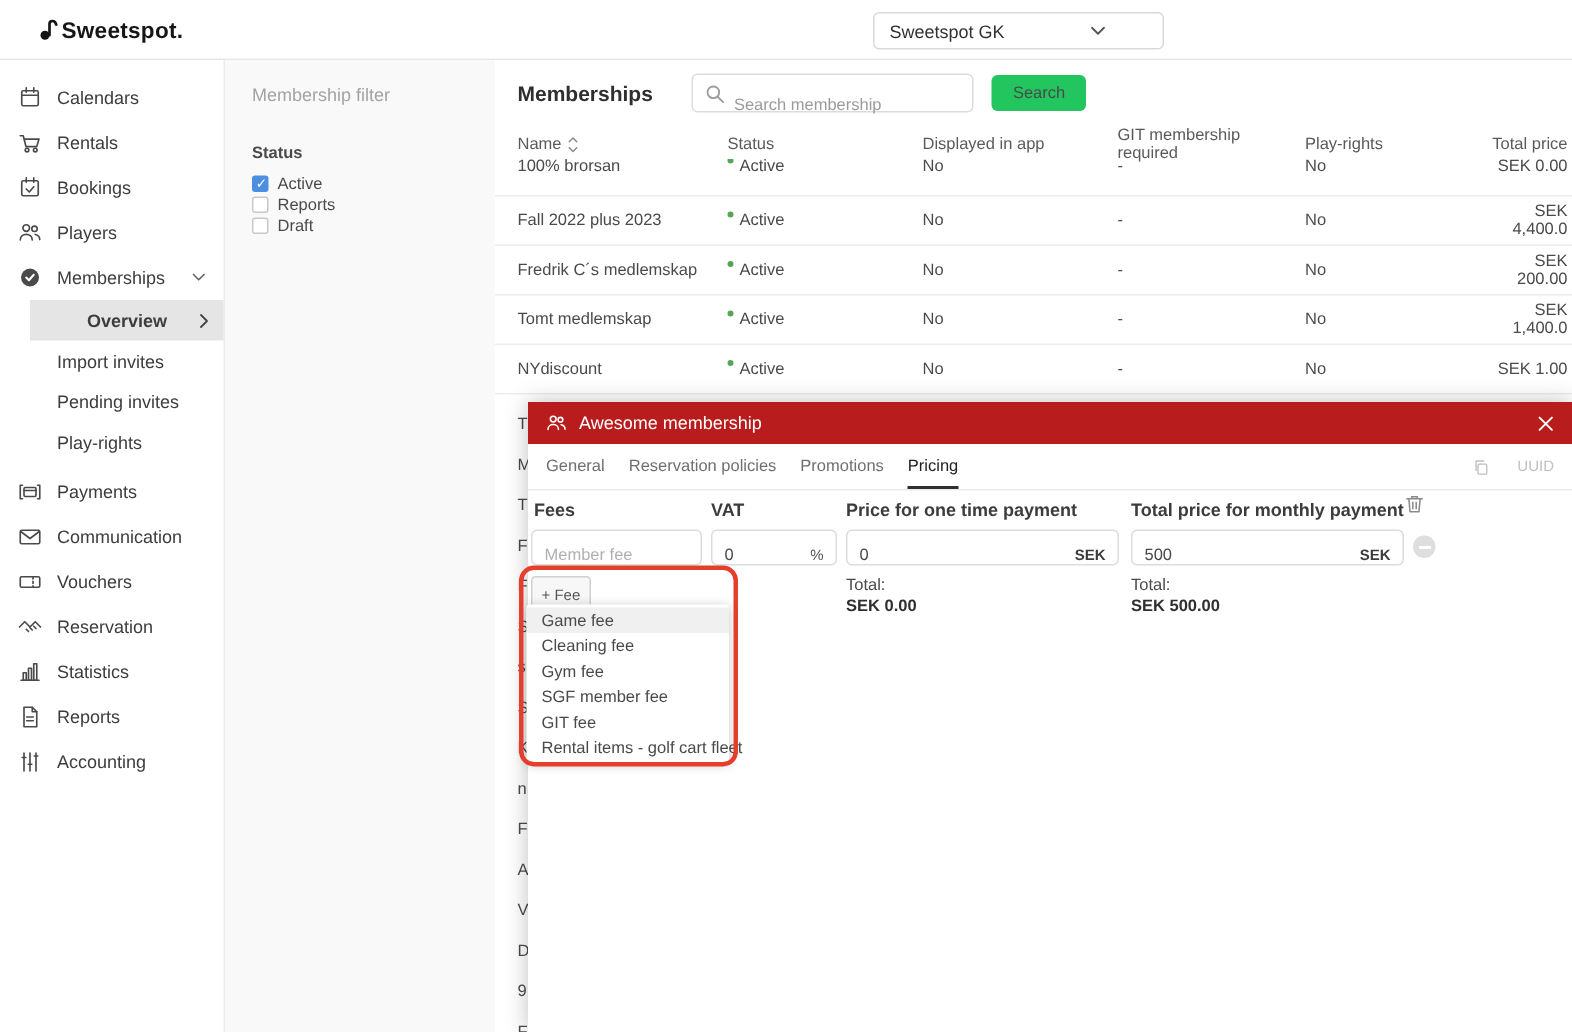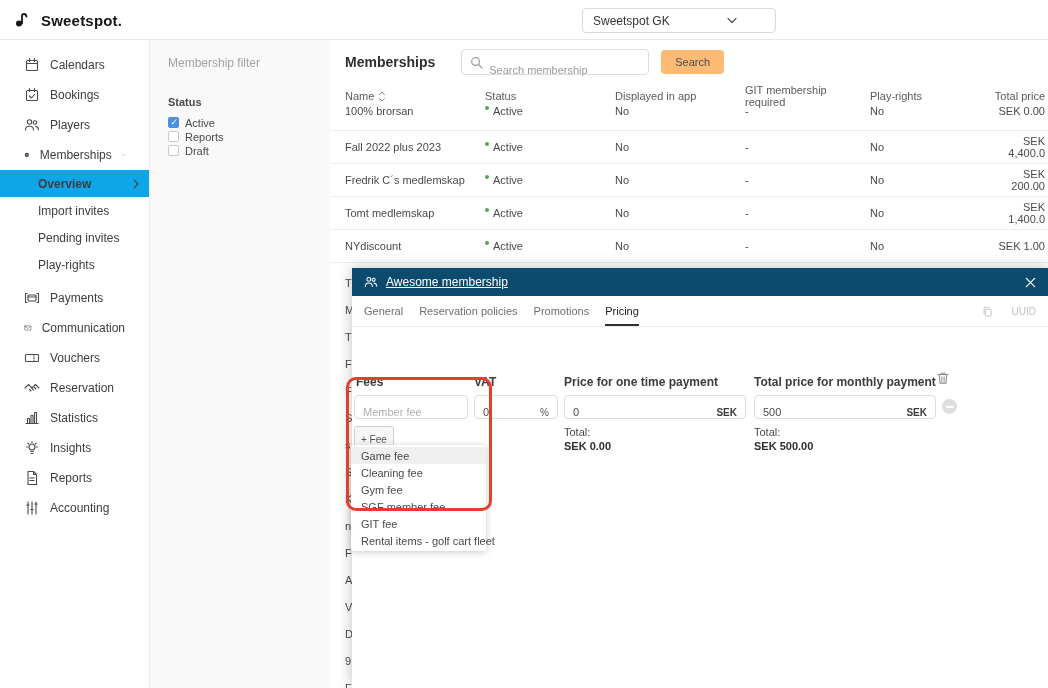--- a/index.html
+++ b/index.html
@@ -7,36 +7,36 @@
   body {
     font-family:"Liberation Sans", sans-serif;
     background:#fff; color:#4a4a4a; overflow:hidden; position:relative;
     font-size:12px;
   }
   svg { display:block; }
 
   
   .topbar { position:absolute; top:0; left:0; right:0; height:40px; background:#fff;
             border-bottom:1px solid #e7e7e7; z-index:50; }
-  .logo { position:absolute; left:14px; top:0; height:40px; display:flex; align-items:center; gap:11px; }
+  .logo { position:absolute; left:25px; top:0; height:40px; display:flex; align-items:center; gap:0; }
   .logo-text { font-size:15px; font-weight:bold; color:#161616; letter-spacing:.2px; }
   .club-select { position:absolute; left:582px; top:8px; width:194px; height:25px;
                  border:1px solid #d9d9d9; border-radius:4px; background:#fff;
                  display:flex; align-items:center; padding:0 10px; font-size:12px; color:#333; cursor:pointer; }
   .club-select .chev { margin-left:auto; margin-right:28px; }
 
   
   .sidebar { position:absolute; top:40px; left:0; width:150px; bottom:0; background:#fff;
              border-right:1px solid #ececec; padding-top:10px; z-index:10; }
-  .side-item { height:30px; display:flex; align-items:center; gap:10px; padding:0 24px;
+  .side-item { height:30px; display:flex; align-items:center; gap:10px; padding:0 12px;
                font-size:12px; color:#3d3d3d; cursor:pointer; white-space:nowrap; }
   .side-item .chev { margin-left:auto; }
   .sub-item { height:27px; display:flex; align-items:center; padding-left:38px; padding-right:10px;
               font-size:12px; color:#3d3d3d; cursor:pointer; }
-  .sub-item.active { background:#0ea5e9; font-weight:bold; }
+  .sub-item.active { background:#e5e5e5; font-weight:bold;margin-left:20px; }
   .sub-item .chev { margin-left:auto; }
   .gap-top { margin-top:5px; }
 
   
   .filter { position:absolute; top:40px; left:150px; width:180px; bottom:0; background:#f9f9f9;
             padding:16px 18px; z-index:9; }
   .filter-title { font-size:12px; color:#a3a3a3; margin-bottom:26px; }
   .filter-group-label { font-size:11px; font-weight:bold; color:#4a4a4a; margin-bottom:8px; }
   .chk-row { display:flex; align-items:center; gap:6px; font-size:11px; height:13px; margin-bottom:1px; cursor:pointer; }
   .chk { width:11px; height:11px; border:1px solid #c9c9c9; border-radius:2px; background:#fff; position:relative; flex:none; }
@@ -44,47 +44,47 @@
   .chk.checked::after { content:"✓"; position:absolute; left:1.5px; top:-1.5px; color:#fff; font-size:9px; }
 
   
   .main { position:absolute; top:40px; left:330px; right:0; bottom:0; background:#fff; }
   .main-header { height:44px; display:flex; align-items:center; gap:12px; padding:0 15px; }
   .main-title { font-size:14px; font-weight:bold; color:#2f2f2f; margin-right:14px; }
   .search-box { width:188px; height:26px; border:1px solid #dcdcdc; border-radius:4px; background:#fff;
                 display:flex; align-items:center; gap:6px; padding:0 8px; }
   .search-box input { border:none; outline:none; flex:1; font-family:inherit; font-size:11px; color:#4a4a4a; background:transparent;margin-top:16px; }
   .search-box input::placeholder { color:#9b9b9b; }
-  .search-btn { height:24px; padding:0 14px; background:#fdba74; border:none; border-radius:4px;
+  .search-btn { height:24px; padding:0 14px; background:#22c55e; border:none; border-radius:4px;
                 font-family:inherit; font-size:11px; color:#4a4a4a; cursor:pointer; }
   .tgrid { display:grid; grid-template-columns:140px 130px 130px 125px 120px 1fr; align-items:center;
            padding-left:15px; padding-right:3px; }
   .thead { height:22px; font-size:11px; color:#5a5a5a; }
   .thead .c-name { display:flex; align-items:center; gap:4px; cursor:pointer; }
   .c-price { text-align:right; }
   .trow { height:33px; border-bottom:1px solid #ededed; font-size:11px; color:#4a4a4a; cursor:pointer; }
   .trow.clipped { height:25px; overflow:hidden; }
   .trow.clipped > * { transform:translateY(-7px); }
   .sdot { display:inline-block; width:4px; height:4px; border-radius:50%; background:#55a555;
           margin-right:4px; transform:translateY(-5px); }
   .occluded { position:absolute; left:15px; top:230px; width:22px; line-height:27px; font-size:11px; color:#4a4a4a; z-index:1; }
   .occluded span { display:block; height:27px; }
 
   
   .modal { position:absolute; top:268px; left:352px; right:0; bottom:0; background:#fff; z-index:20;
            box-shadow:0 0 14px rgba(0,0,0,.25); display:flex; flex-direction:column; }
-  .modal-header { height:28px; background:#0c4a6e; color:#fff; display:flex; align-items:center; gap:8px;
-                  padding:0 12px; font-size:12px; flex:none;text-decoration:underline; }
+  .modal-header { height:28px; background:#b91c1c; color:#fff; display:flex; align-items:center; gap:8px;
+                  padding:0 12px; font-size:12px; flex:none; }
   .modal-close { margin-left:auto; cursor:pointer; display:flex; align-items:center; }
   .modal-tabs { height:31px; border-bottom:1px solid #ececec; display:flex; align-items:center; gap:16px;
                 padding:0 12px; font-size:11px; color:#6f6f6f; flex:none; }
   .mtab { padding:9px 0 7px 0; cursor:pointer; border-bottom:2px solid transparent; }
   .mtab.active { color:#222; border-bottom-color:#2f2f2f; }
   .uuid-btn { margin-left:auto; display:flex; align-items:center; gap:20px; color:#c0c0c0; font-size:10px; cursor:default; }
-  .modal-body { position:relative; flex:1;margin-top:42px; }
+  .modal-body { position:relative; flex:1; }
   .flabel { position:absolute; font-size:12px; font-weight:bold; color:#3c3c3c; top:6px; white-space:nowrap; }
   .input-box { position:absolute; top:26px; height:24px; border:1px solid #dcdcdc; border-radius:4px;
                background:#fff; display:flex; align-items:flex-end; padding:0 8px; }
   .input-box input { border:none; outline:none; width:100%; font-family:inherit; font-size:11px; color:#4a4a4a; background:transparent; }
   .input-box input::placeholder { color:#b0b0b0; }
   .suffix { margin-left:6px; font-size:10px; font-weight:bold; color:#3c3c3c; flex:none; }
   .suffix-light { font-weight:normal; color:#555; }
   .trash-btn { position:absolute; left:584px; top:2px; cursor:pointer; }
   .minus-btn { position:absolute; left:590px; top:30px; width:15px; height:15px; border-radius:50%;
                background:#dedede; cursor:default; }
@@ -125,20 +125,28 @@
 <div class="sidebar">
   <div class="side-item">
     <svg width="16" height="16" viewBox="0 0 16 16" fill="none" stroke="#4a4a4a" stroke-width="1.1" stroke-linecap="round" stroke-linejoin="round">
       <rect x="2.5" y="3.5" width="11" height="10" rx="1"></rect>
         <path d="M2.5 6.5h11M5.5 1.5v3M10.5 1.5v3"></path>
     </svg>
     <span>Calendars</span>
   </div>
   <div class="side-item">
     <svg width="16" height="16" viewBox="0 0 16 16" fill="none" stroke="#4a4a4a" stroke-width="1.1" stroke-linecap="round" stroke-linejoin="round">
+      <path d="M1.5 3.5h2l1.8 7.2h7.2l1.5-5H4.2"></path>
+        <circle cx="6" cy="13" r="1.2"></circle>
+        <circle cx="11.5" cy="13" r="1.2"></circle>
+    </svg>
+    <span>Rentals</span>
+  </div>
+  <div class="side-item">
+    <svg width="16" height="16" viewBox="0 0 16 16" fill="none" stroke="#4a4a4a" stroke-width="1.1" stroke-linecap="round" stroke-linejoin="round">
       <rect x="2.5" y="3.5" width="11" height="10" rx="1"></rect>
         <path d="M5.5 1.5v3M10.5 1.5v3M5.5 9l2 2 3-3.5"></path>
     </svg>
     <span>Bookings</span>
   </div>
   <div class="side-item">
     <svg width="16" height="16" viewBox="0 0 16 16" fill="none" stroke="#4a4a4a" stroke-width="1.1" stroke-linecap="round" stroke-linejoin="round">
       <circle cx="5.5" cy="5" r="2.2"></circle>
         <path d="M1.5 13c0-2.5 2-3.8 4-3.8s4 1.3 4 3.8"></path>
         <circle cx="11" cy="5.5" r="1.8"></circle>
@@ -203,27 +211,20 @@
     <span>Reservation</span>
   </div>
   <div class="side-item">
     <svg width="16" height="16" viewBox="0 0 16 16" fill="none" stroke="#4a4a4a" stroke-width="1.1" stroke-linecap="round" stroke-linejoin="round">
       <path d="M2 13.5h12"></path>
         <rect x="3.5" y="8.5" width="2" height="5"></rect>
         <rect x="7" y="5.5" width="2" height="8"></rect>
         <rect x="10.5" y="2.5" width="2" height="11"></rect>
     </svg>
     <span>Statistics</span>
-  </div>
-  <div class="side-item">
-    <svg width="16" height="16" viewBox="0 0 16 16" fill="none" stroke="#4a4a4a" stroke-width="1.1" stroke-linecap="round" stroke-linejoin="round">
-      <circle cx="8" cy="7" r="3"></circle>
-        <path d="M6.8 11.5h2.4M7.2 13.5h1.6M8 1.5v1M2.5 7h1M12.5 7h1M3.9 3.2l.8.8M12.1 3.2l-.8.8"></path>
-    </svg>
-    <span>Insights</span>
   </div>
   <div class="side-item">
     <svg width="16" height="16" viewBox="0 0 16 16" fill="none" stroke="#4a4a4a" stroke-width="1.1" stroke-linecap="round" stroke-linejoin="round">
       <path d="M4 1.5h5.5L12.5 4.5v10H4z"></path>
         <path d="M9.5 1.5v3h3M5.8 8h4.4M5.8 10.5h4.4"></path>
     </svg>
     <span>Reports</span>
   </div>
   <div class="side-item">
     <svg width="16" height="16" viewBox="0 0 16 16" fill="none" stroke="#4a4a4a" stroke-width="1.1" stroke-linecap="round" stroke-linejoin="round">

